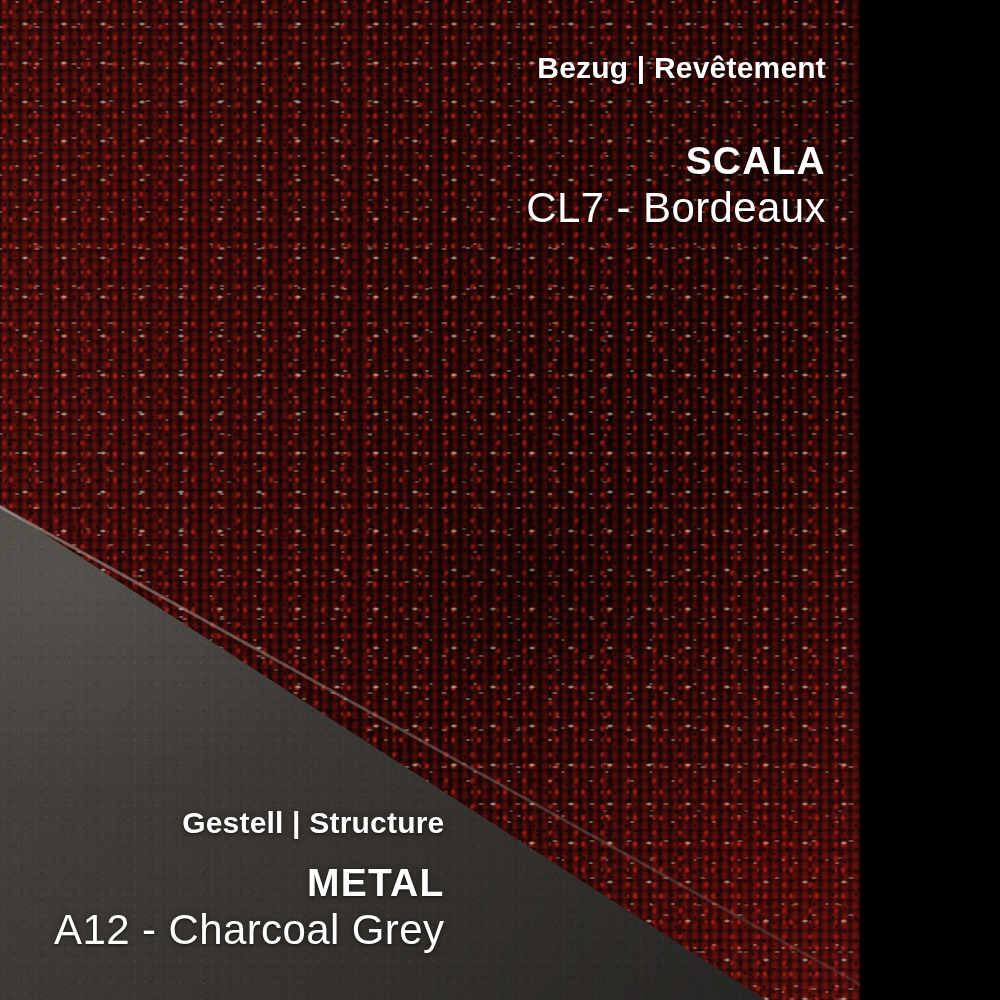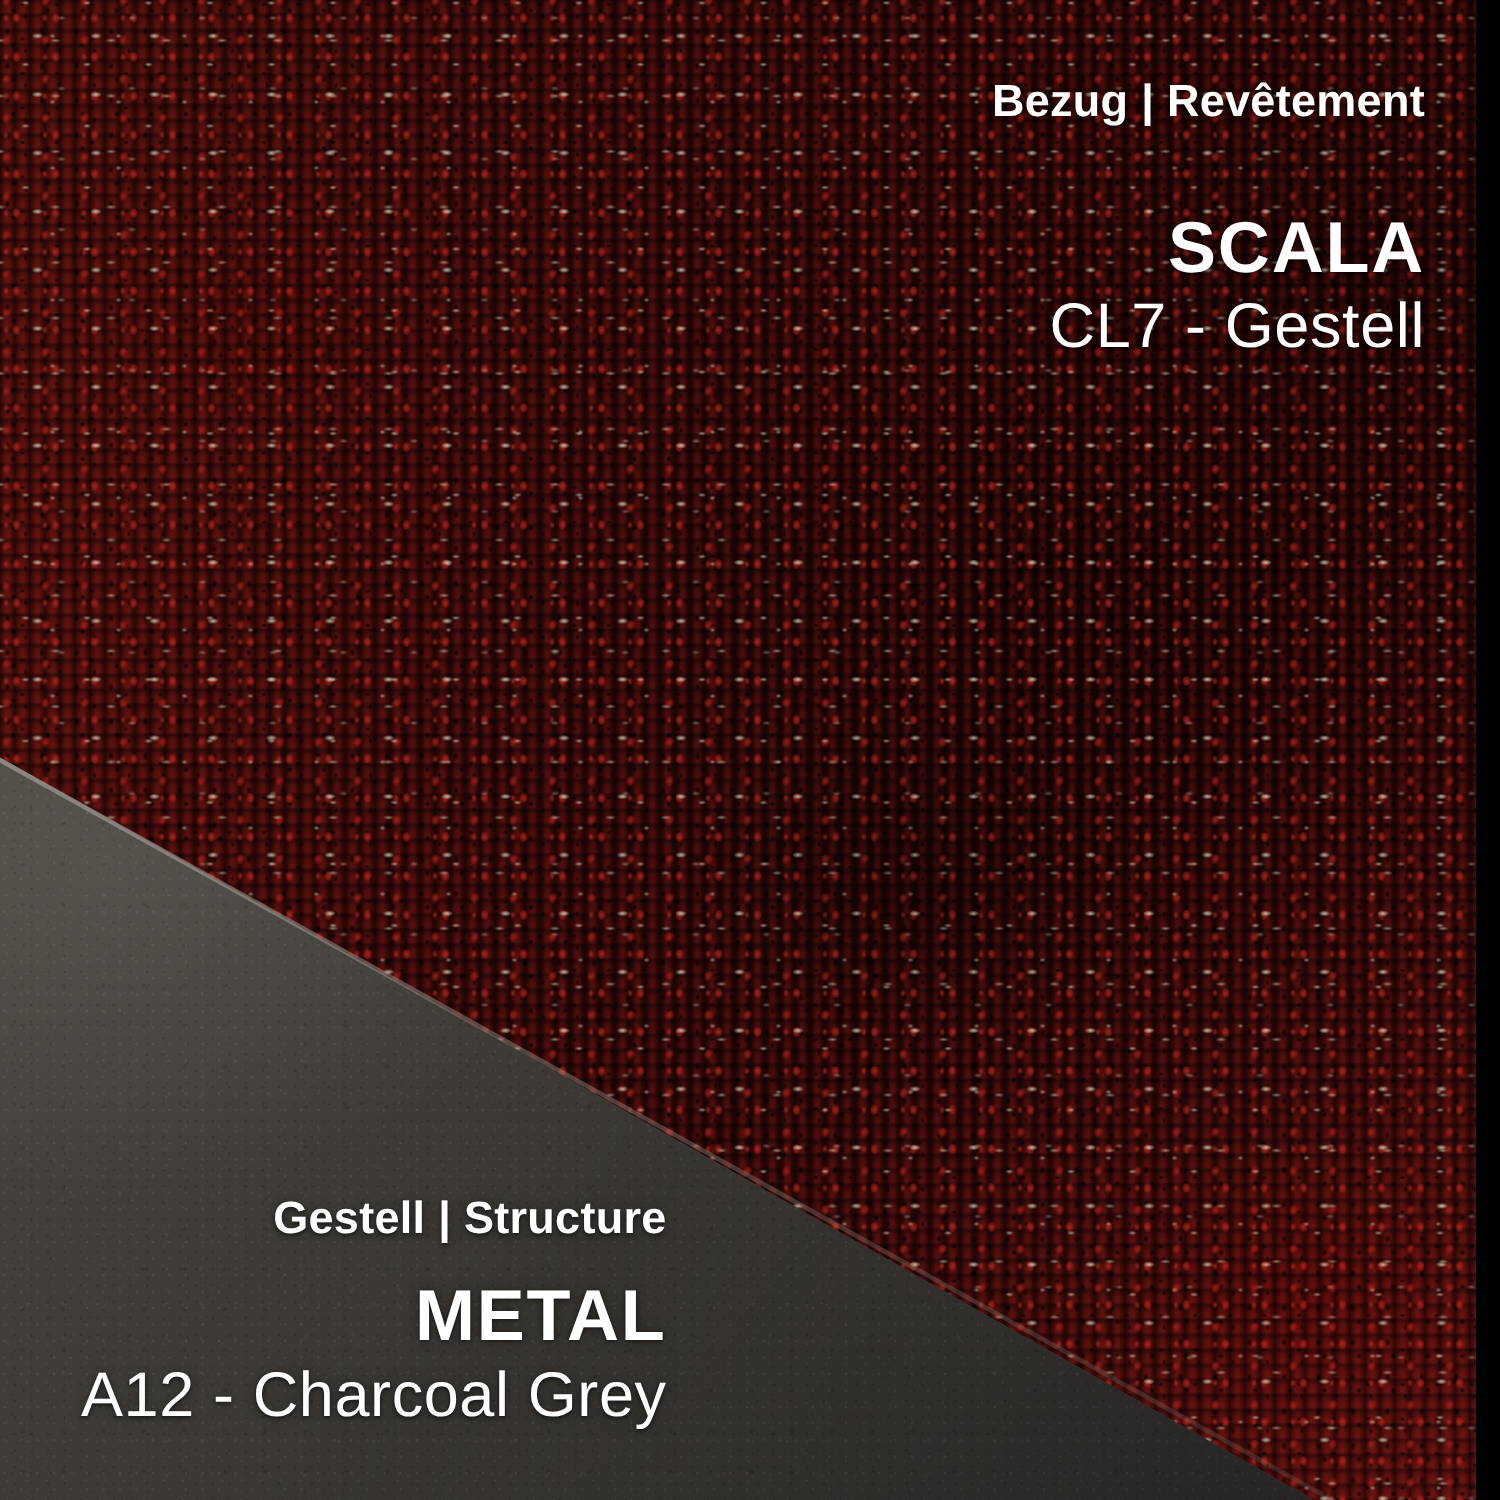--- a/index.html
+++ b/index.html
@@ -3,21 +3,21 @@
 <meta charset="utf-8">
 <title>Material Swatch</title>
 <style>
   html, body {
     margin: 0;
     padding: 0;
     background: #000;
   }
   #swatch {
     position: relative;
-    width: 984px;
+    width: 860px;
     height: 1000px;
     overflow: hidden;
     font-family: "Liberation Sans", sans-serif;
     background: #2a0b0b;
     -webkit-font-smoothing: antialiased;
   }
 
   
   .fabric-layer {
     position: absolute;
@@ -185,21 +185,21 @@
     text-align: right;
   }
   .kicker {
     font-size: 30px;
     font-weight: 700;
     letter-spacing: 0.2px;
     line-height: 1.05;
     white-space: nowrap;
   }
   .mat-name {
-    font-size: 48px;
+    font-size: 39px;
     font-weight: 700;
     letter-spacing: 1.2px;
     line-height: 1.08;
     white-space: nowrap;
   }
   .mat-code {
     font-size: 42px;
     font-weight: 300;
     letter-spacing: 0.4px;
     line-height: 1.14;
@@ -229,21 +229,21 @@
     <div class="metal-base"></div>
     <div class="metal-grain"></div>
     <div class="metal-grain2"></div>
     <div class="metal-sheen"></div>
   </div>
   <div class="metal-edge"></div>
 
   <div class="label-block block-upholstery">
     <div class="kicker">Bezug | Revêtement</div>
     <div class="mat-name">SCALA</div>
-    <div class="mat-code">CL7 - Gestell</div>
+    <div class="mat-code">CL7 - Bordeaux</div>
   </div>
 
   <div class="label-block block-frame">
     <div class="kicker">Gestell | Structure</div>
     <div class="mat-name">METAL</div>
     <div class="mat-code">A12 - Charcoal Grey</div>
   </div>
 
 </div>
 

